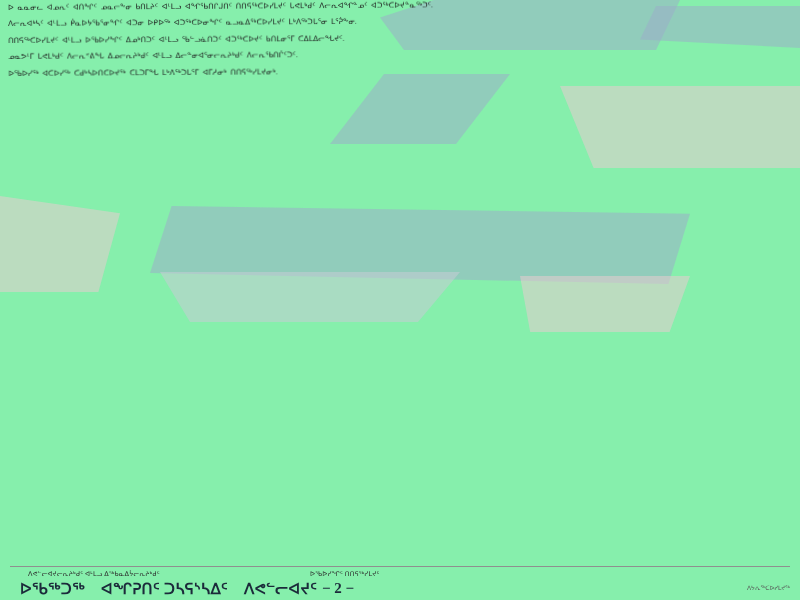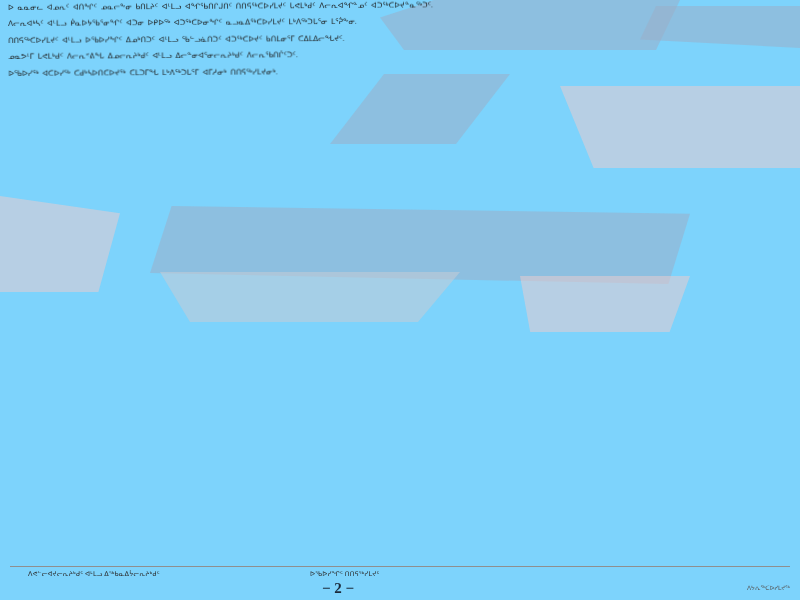--- a/index.html
+++ b/index.html
@@ -11,21 +11,21 @@
     width: 800px;
     height: 600px;
     overflow: hidden;
     font-family: "Liberation Sans", sans-serif;
   }
 
   #page {
     position: relative;
     width: 800px;
     height: 600px;
-    background: #7dd3fc;
+    background: #86efac;
     overflow: hidden;
   }
 
   
   .wash {
     position: absolute;
     pointer-events: none;
     opacity: 0.55;
   }
   .wash.blue   { background: #9aaec8; }
@@ -150,17 +150,20 @@
 
 ᓄᓇᕗᒻᒥ ᒐᕙᒪᒃᑯᑦ ᐱᓕᕆᕝᕕᖓ ᐃᓄᓕᕆᔨᒃᑯᑦ ᐊᒻᒪᓗ ᐃᓕᓐᓂᐊᕐᓂᓕᕆᔨᒃᑯᑦ ᐱᓕᕆᖃᑎᒌᑦᑐᑦ.
 
 ᐅᖃᐅᓯᖅ ᐊᑕᐅᓯᖅ ᑕᑯᒃᓴᐅᑎᑕᐅᔪᖅ ᑕᒪᑐᒥᖓ ᒪᒃᐱᖅᑐᒐᕐᒥ ᐊᒥᓱᓂᒃ ᑎᑎᕋᖅᓯᒪᔪᓂᒃ.</div>
 
   <div id="footer-rule"></div>
 
   <div id="footer">
     <span class="small">ᐱᕙᓪᓕᐊᔪᓕᕆᔨᒃᑯᑦ ᐊᒻᒪᓗ ᐃᖅᑲᓇᐃᔮᓕᕆᔨᒃᑯᑦ</span>
     <span class="small right">ᐅᖃᐅᓯᖏᑦ ᑎᑎᕋᖅᓯᒪᔪᑦ</span>
+    <span class="big">
+      <span>ᐅᖃᖅᑐᖅ</span><span class="sep"></span><span>ᐊᖏᕈᑎᑦ ᑐᓴᕋᔅᓴᐃᑦ</span><span class="sep"></span><span>ᐱᕙᓪᓕᐊᔪᑦ</span>
+    </span>
     <span class="page-no">− 2 −</span>
     <span class="corner">ᐱᔭᕇᖅᑕᐅᓯᒪᔪᖅ</span>
   </div>
 
 </div>
 
 </body></html>

